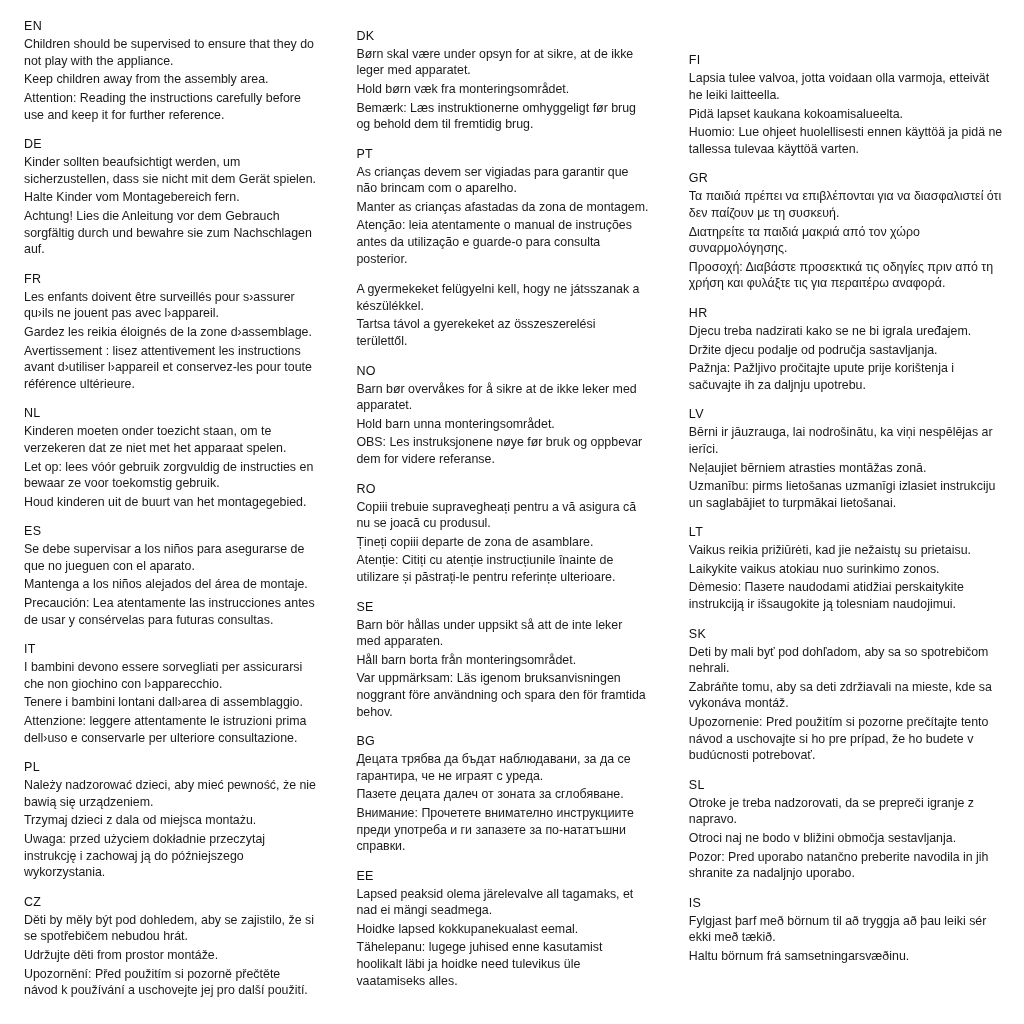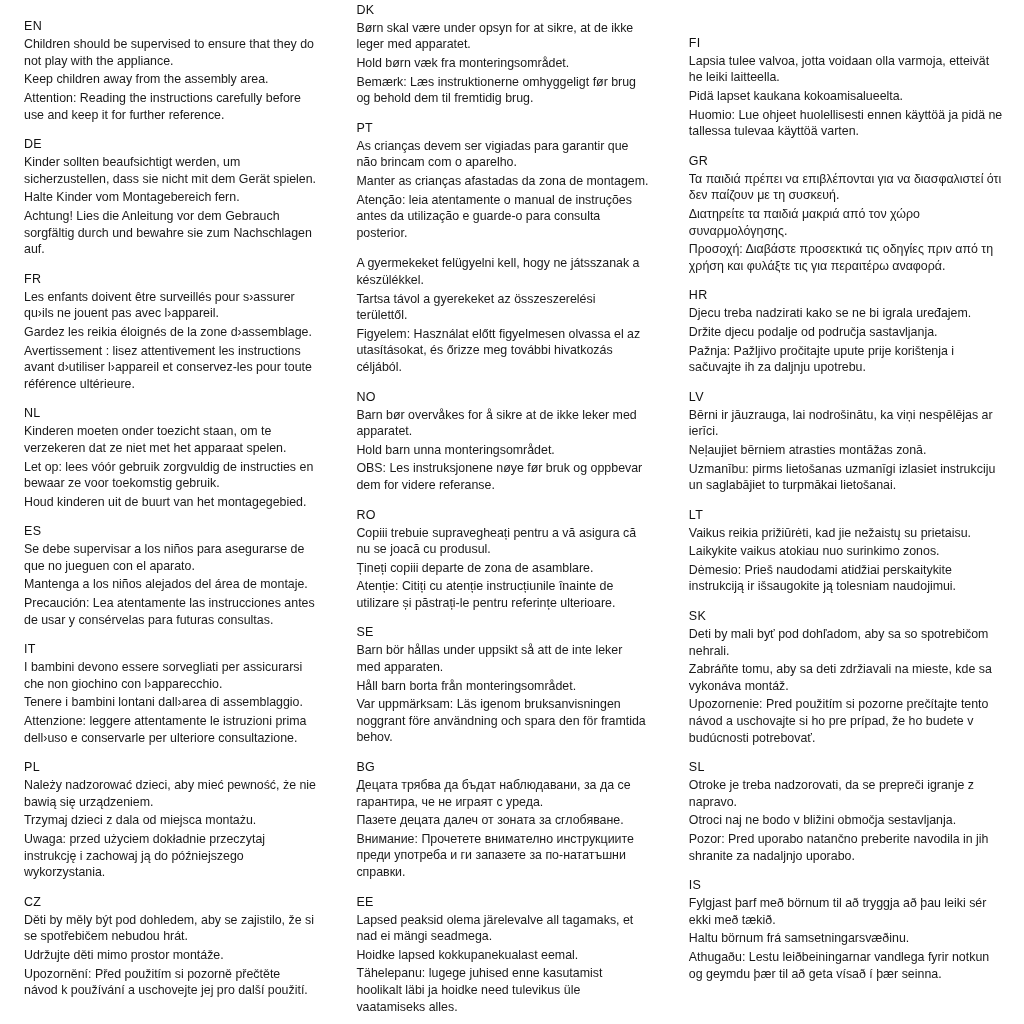--- a/index.html
+++ b/index.html
@@ -128,21 +128,21 @@
           <p class="lang-line">Należy nadzorować dzieci, aby mieć pewność, że nie bawią się urządzeniem.</p>
           <p class="lang-line">Trzymaj dzieci z dala od miejsca montażu.</p>
           <p class="lang-line">Uwaga: przed użyciem dokładnie przeczytaj instrukcję i zachowaj ją do późniejszego wykorzystania.</p>
         </div>
       </div>
 
       <div class="lang-block">
         <div class="lang-code">CZ</div>
         <div class="lang-lines">
           <p class="lang-line">Děti by měly být pod dohledem, aby se zajistilo, že si se spotřebičem nebudou hrát.</p>
-          <p class="lang-line">Udržujte děti mimo prostor montáže.</p>
+          <p class="lang-line">Udržujte děti from prostor montáže.</p>
           <p class="lang-line">Upozornění: Před použitím si pozorně přečtěte návod k používání a uschovejte jej pro další použití.</p>
         </div>
       </div>
     </div>
 
     <div class="column">
 
       <div class="lang-block">
         <div class="lang-code">DK</div>
         <div class="lang-lines">
@@ -158,21 +158,20 @@
           <p class="lang-line">As crianças devem ser vigiadas para garantir que não brincam com o aparelho.</p>
           <p class="lang-line">Manter as crianças afastadas da zona de montagem.</p>
           <p class="lang-line">Atenção: leia atentamente o manual de instruções antes da utilização e guarde-o para consulta posterior.</p>
         </div>
       </div>
 
       <div class="lang-block">
         <div class="lang-lines">
           <p class="lang-line">A gyermekeket felügyelni kell, hogy ne játsszanak a készülékkel.</p>
           <p class="lang-line">Tartsa távol a gyerekeket az összeszerelési területtől.</p>
-          <p class="lang-line">Figyelem: Használat előtt figyelmesen olvassa el az utasításokat, és őrizze meg további hivatkozás céljából.</p>
         </div>
       </div>
 
       <div class="lang-block">
         <div class="lang-code">NO</div>
         <div class="lang-lines">
           <p class="lang-line">Barn bør overvåkes for å sikre at de ikke leker med apparatet.</p>
           <p class="lang-line">Hold barn unna monteringsområdet.</p>
           <p class="lang-line">OBS: Les instruksjonene nøye før bruk og oppbevar dem for videre referanse.</p>
         </div>
@@ -251,21 +250,21 @@
           <p class="lang-line">Neļaujiet bērniem atrasties montāžas zonā.</p>
           <p class="lang-line">Uzmanību: pirms lietošanas uzmanīgi izlasiet instrukciju un saglabājiet to turpmākai lietošanai.</p>
         </div>
       </div>
 
       <div class="lang-block">
         <div class="lang-code">LT</div>
         <div class="lang-lines">
           <p class="lang-line">Vaikus reikia prižiūrėti, kad jie nežaistų su prietaisu.</p>
           <p class="lang-line">Laikykite vaikus atokiau nuo surinkimo zonos.</p>
-          <p class="lang-line">Dėmesio: Prieš naudodami atidžiai perskaitykite instrukciją ir išsaugokite ją tolesniam naudojimui.</p>
+          <p class="lang-line">Dėmesio: Пазете naudodami atidžiai perskaitykite instrukciją ir išsaugokite ją tolesniam naudojimui.</p>
         </div>
       </div>
 
       <div class="lang-block">
         <div class="lang-code">SK</div>
         <div class="lang-lines">
           <p class="lang-line">Deti by mali byť pod dohľadom, aby sa so spotrebičom nehrali.</p>
           <p class="lang-line">Zabráňte tomu, aby sa deti zdržiavali na mieste, kde sa vykonáva montáž.</p>
           <p class="lang-line">Upozornenie: Pred použitím si pozorne prečítajte tento návod a uschovajte si ho pre prípad, že ho budete v budúcnosti potrebovať.</p>
         </div>
@@ -278,19 +277,18 @@
           <p class="lang-line">Otroci naj ne bodo v bližini območja sestavljanja.</p>
           <p class="lang-line">Pozor: Pred uporabo natančno preberite navodila in jih shranite za nadaljnjo uporabo.</p>
         </div>
       </div>
 
       <div class="lang-block">
         <div class="lang-code">IS</div>
         <div class="lang-lines">
           <p class="lang-line">Fylgjast þarf með börnum til að tryggja að þau leiki sér ekki með tækið.</p>
           <p class="lang-line">Haltu börnum frá samsetningarsvæðinu.</p>
-          <p class="lang-line">Athugaðu: Lestu leiðbeiningarnar vandlega fyrir notkun og geymdu þær til að geta vísað í þær seinna.</p>
         </div>
       </div>
     </div>
 
   </div>
 </div>
 
 </body></html>

